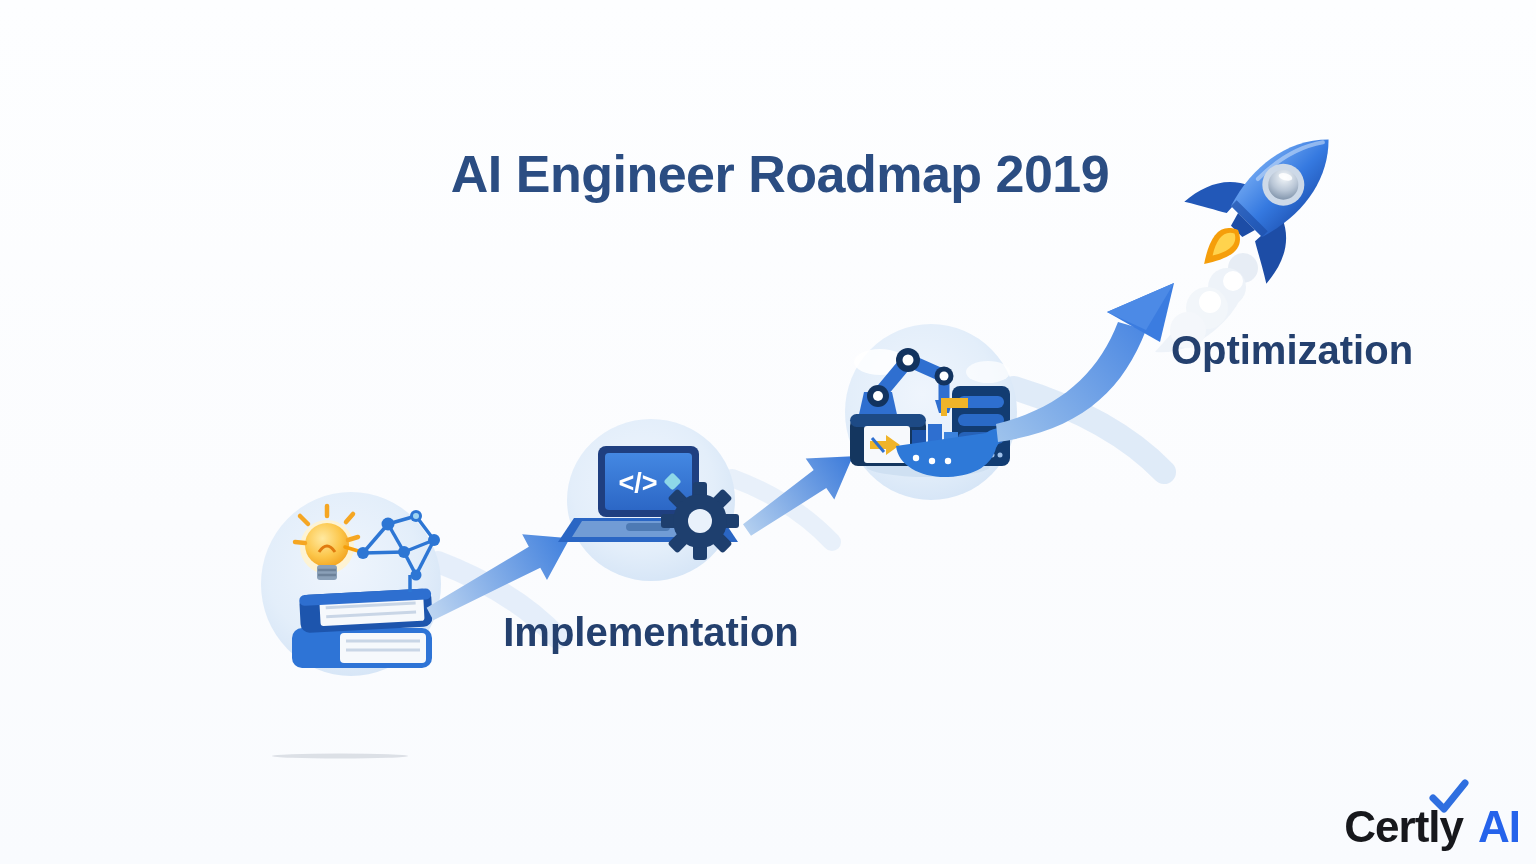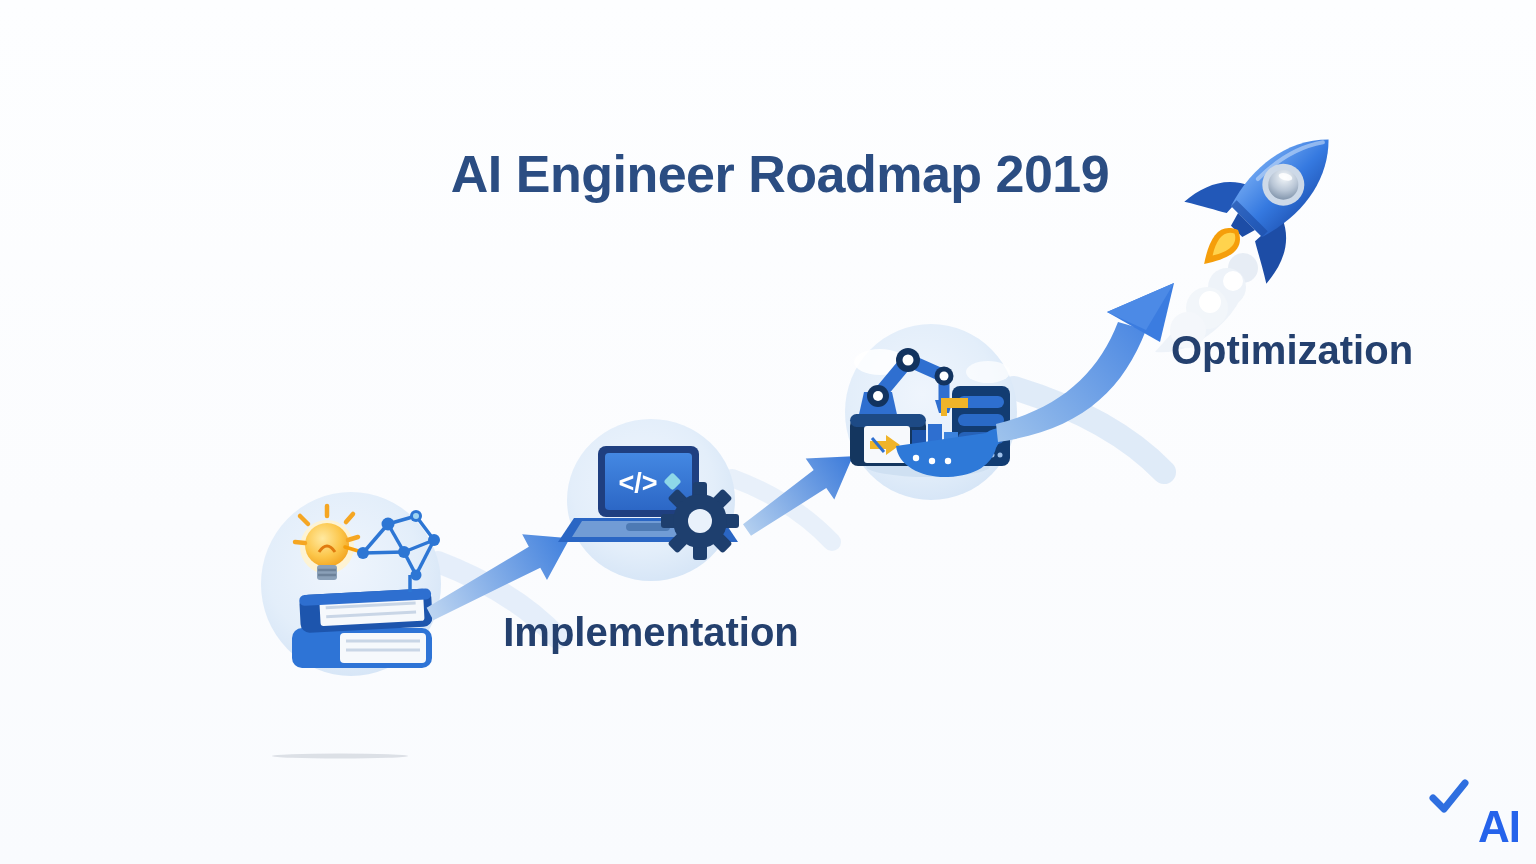--- a/index.html
+++ b/index.html
@@ -266,19 +266,20 @@
       <path d="M 0 84 C -9 70 -10 58 0 53 C 10 58 9 70 0 84 Z" fill="#ffd34d"></path>
     </g>
   </g>
 </svg>
 
 <div class="overlay-text page-title">AI Engineer Roadmap 2019</div>
 <div class="overlay-text stage-label label-implementation">Implementation</div>
 <div class="overlay-text stage-label label-optimization">Optimization</div>
 
 <div class="logo">
+  <span>Certly</span>
   <span class="logo-ai">AI</span>
   <svg class="logo-check" width="42" height="36" viewBox="0 0 42 36">
     <path d="M 5 19 L 16 30 L 37 4" fill="none" stroke="#2f6fe0" stroke-width="7" stroke-linecap="round" stroke-linejoin="round"></path>
   </svg>
 </div>
 
 </div>
 
 </body></html>

